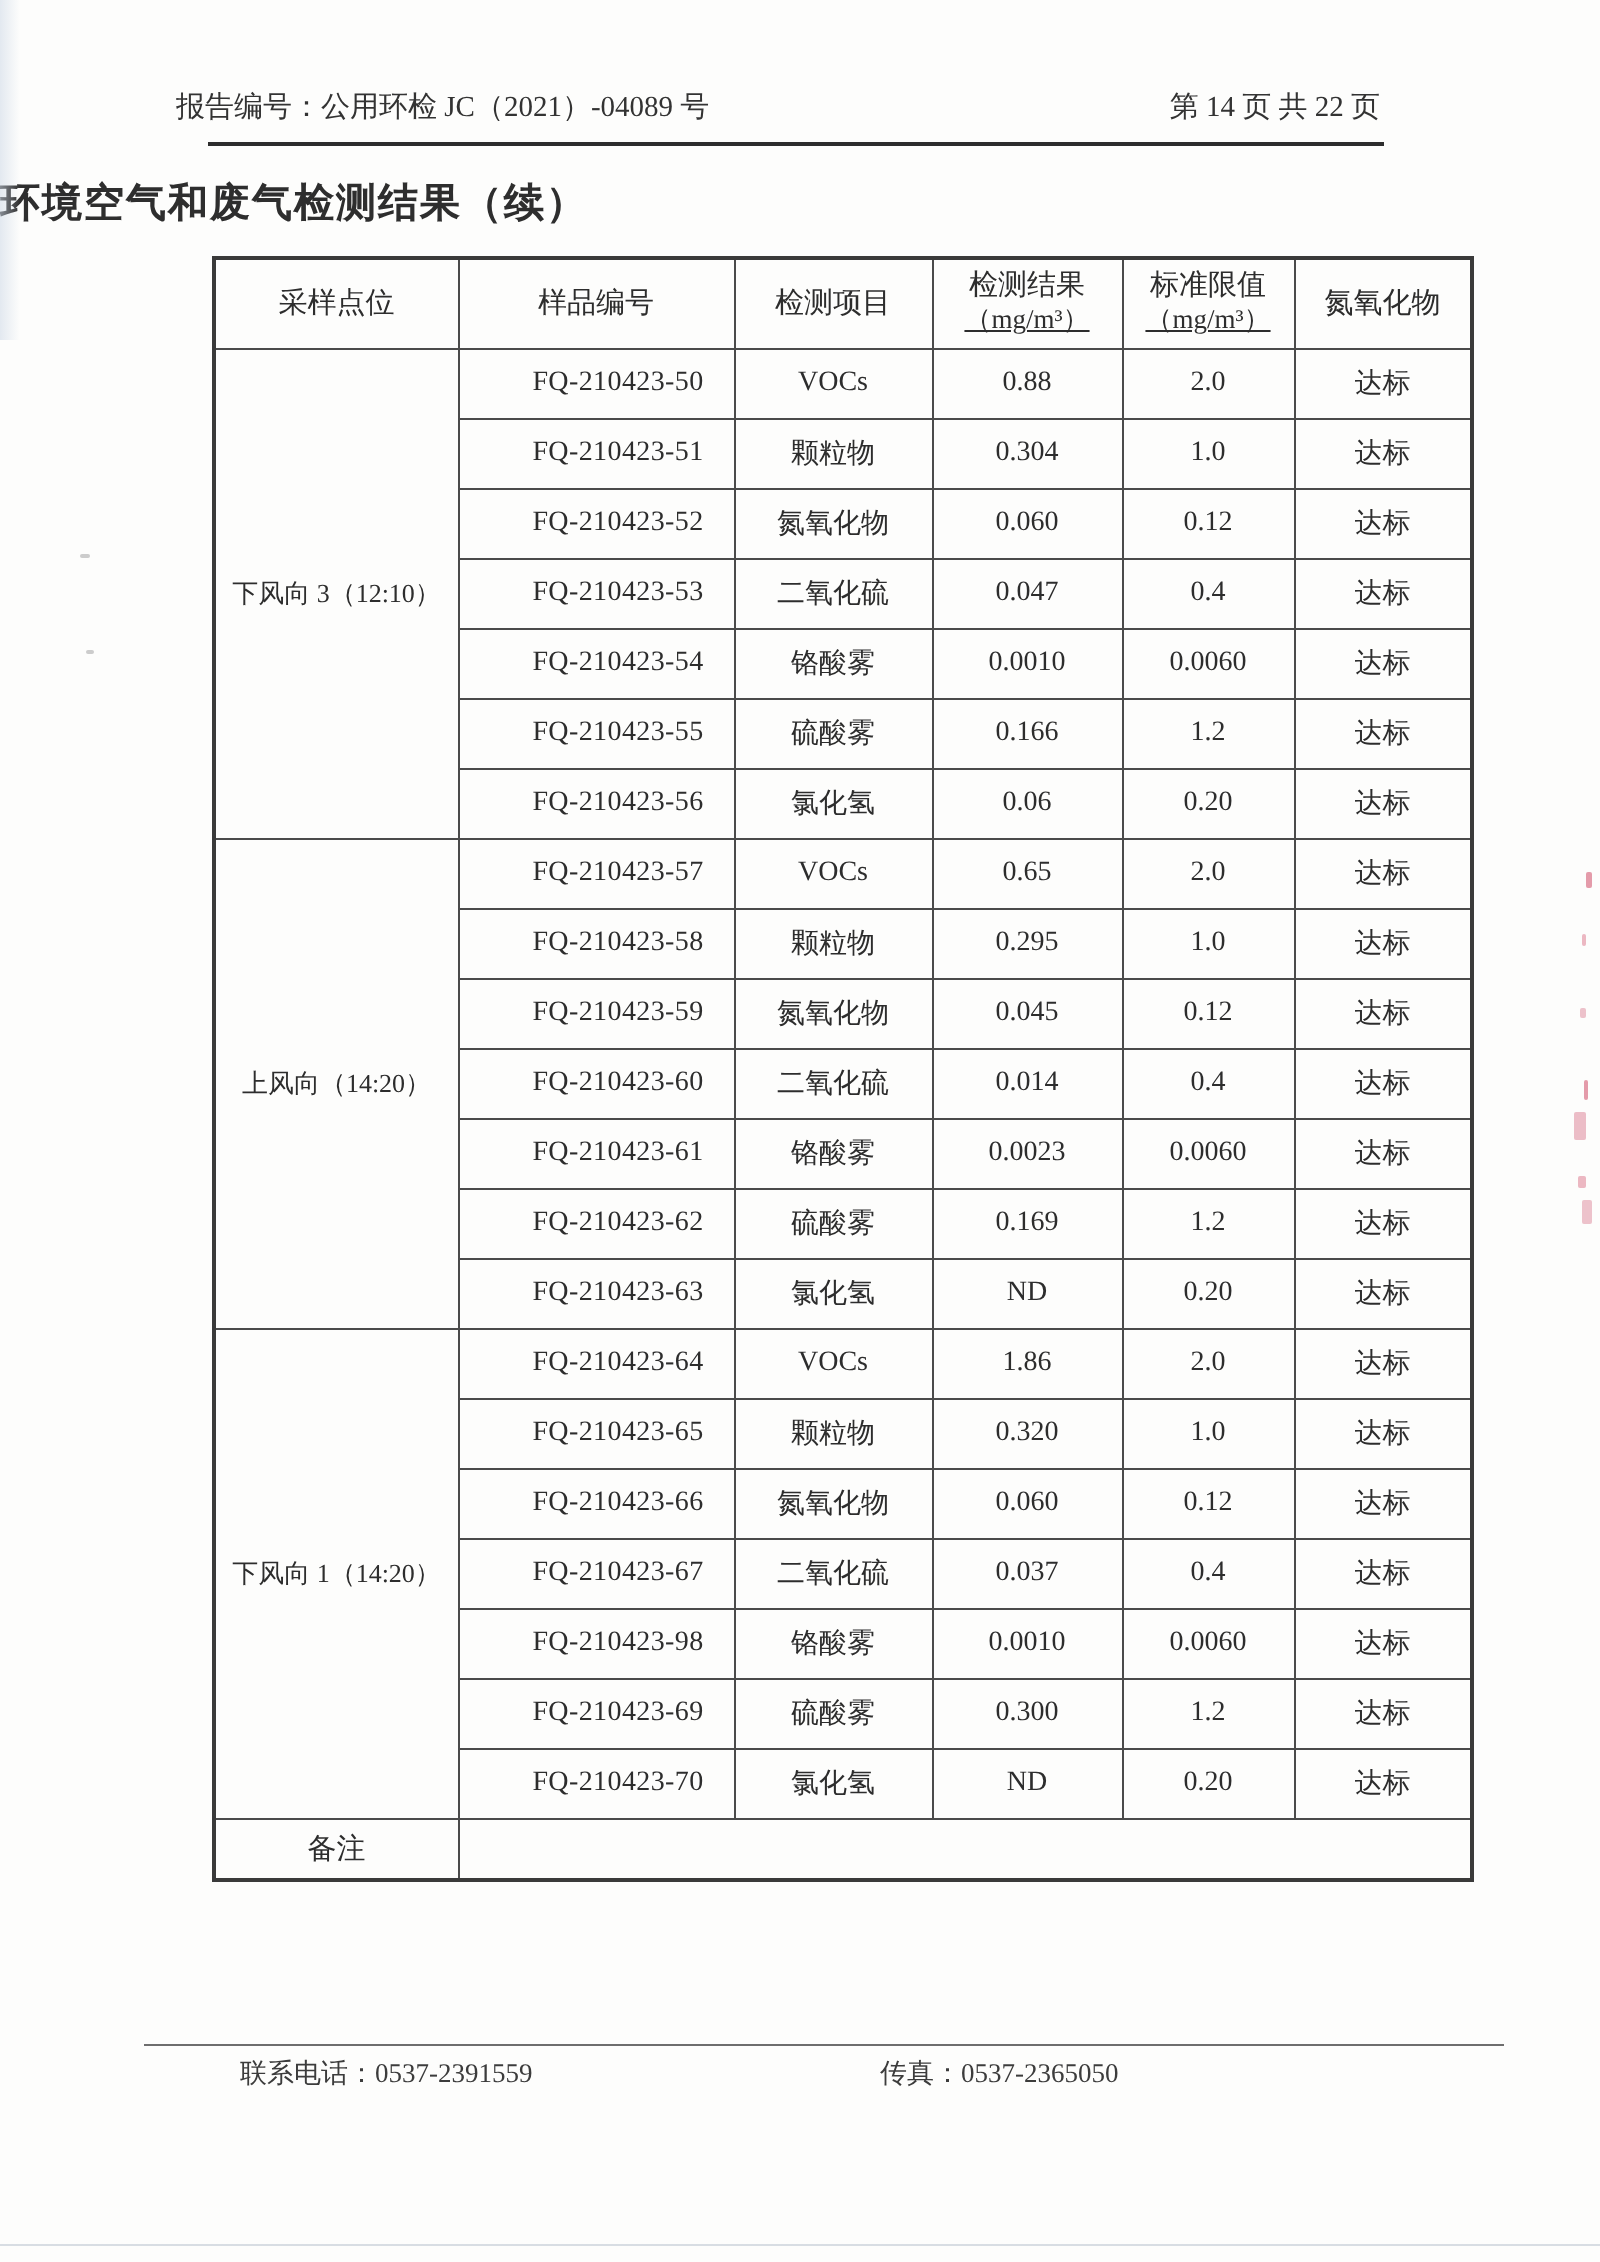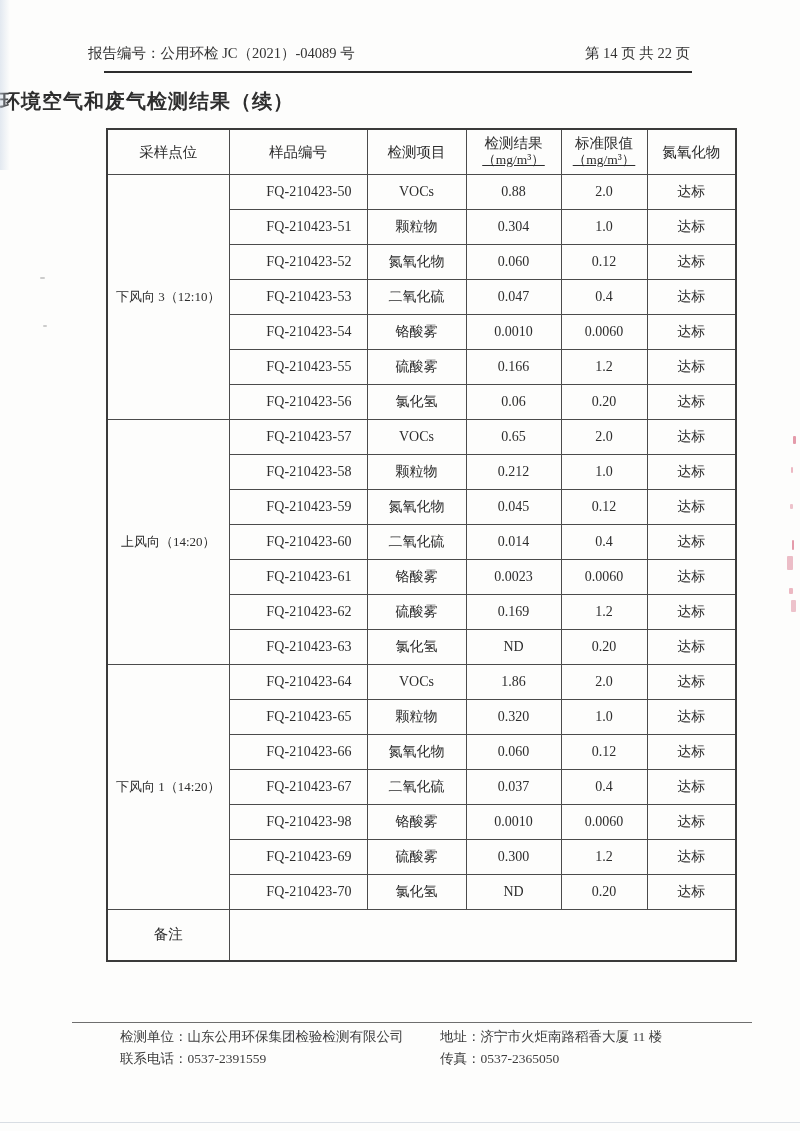--- a/index.html
+++ b/index.html
@@ -38,21 +38,21 @@
   }
   .tbl th,.tbl td{
     border:1px solid #4b4b4b;
     text-align:center;vertical-align:middle;
     padding:0 2px;
     overflow:hidden;
   }
   .tbl{border:2px solid #3a3a3a;}
   .tbl thead tr{height:45px;}
   .tbl tbody tr{height:35px;}
-  .tbl tr.remark-row{height:52px;}
+  .tbl tr.remark-row{height:31px;}
   .tbl th{font-weight:normal;font-size:14.5px;line-height:1.25;}
   .tbl th .unit{display:block;font-size:13.5px;text-decoration:underline;}
   td.loc{font-size:13px;white-space:nowrap;padding:0 1px;}
   td.sample-id{font-size:14px;letter-spacing:.2px;padding-left:24px;}
   td.remark-cell{font-size:14.5px;}
   
   .footer-rule{
     position:absolute;top:1022px;left:72px;width:680px;height:1px;
     background:#6e6e6e;
   }
@@ -174,21 +174,21 @@
         <td class="loc" rowspan="7">上风向（14:20）</td>
         <td class="sample-id">FQ-210423-57</td>
         <td>VOCs</td>
         <td>0.65</td>
         <td>2.0</td>
         <td>达标</td>
       </tr>
       <tr>
         <td class="sample-id">FQ-210423-58</td>
         <td>颗粒物</td>
-        <td>0.212</td>
+        <td>0.295</td>
         <td>1.0</td>
         <td>达标</td>
       </tr>
       <tr>
         <td class="sample-id">FQ-210423-59</td>
         <td>氮氧化物</td>
         <td>0.045</td>
         <td>0.12</td>
         <td>达标</td>
       </tr>
@@ -274,24 +274,20 @@
 
       <tr class="remark-row">
         <td class="remark-cell">备注</td>
         <td colspan="5"></td>
       </tr>
     </tbody>
   </table>
 
   <div class="footer-rule"></div>
   <div class="page-footer">
-    <div class="f-row">
-      <span class="f-left">检测单位：山东公用环保集团检验检测有限公司</span>
-      <span class="f-right">地址：济宁市火炬南路稻香大厦 11 楼</span>
-    </div>
     <div class="f-row">
       <span class="f-left">联系电话：0537-2391559</span>
       <span class="f-right">传真：0537-2365050</span>
     </div>
   </div>
 
   <div class="edge-strip"></div>
   <div class="red-marks">
     <span style="left:793px;top:436px;width:3px;height:8px;"></span>
     <span style="left:791px;top:467px;width:2px;height:6px;opacity:.7;"></span>

